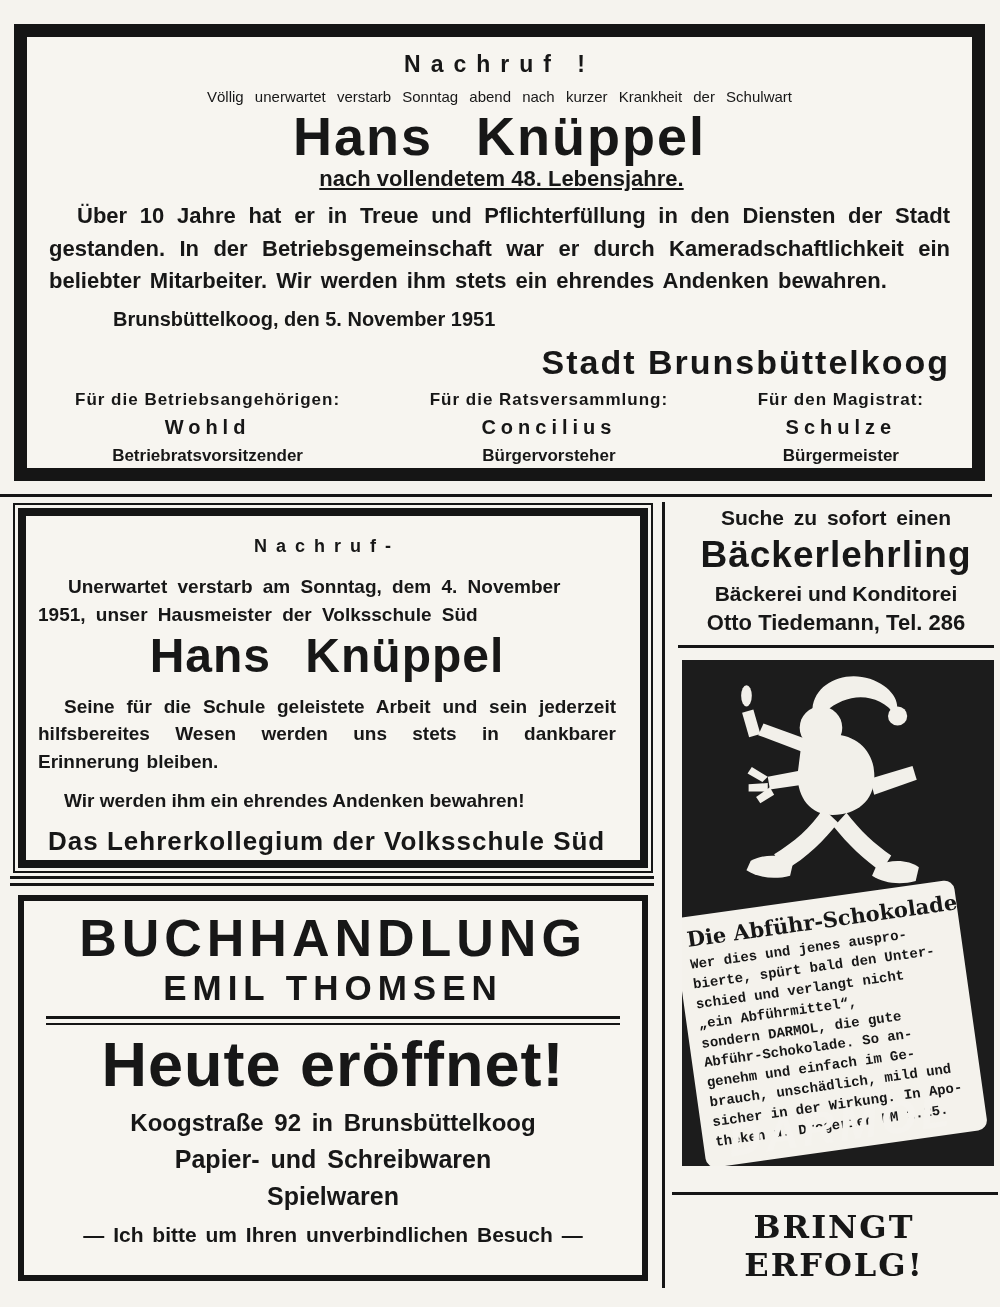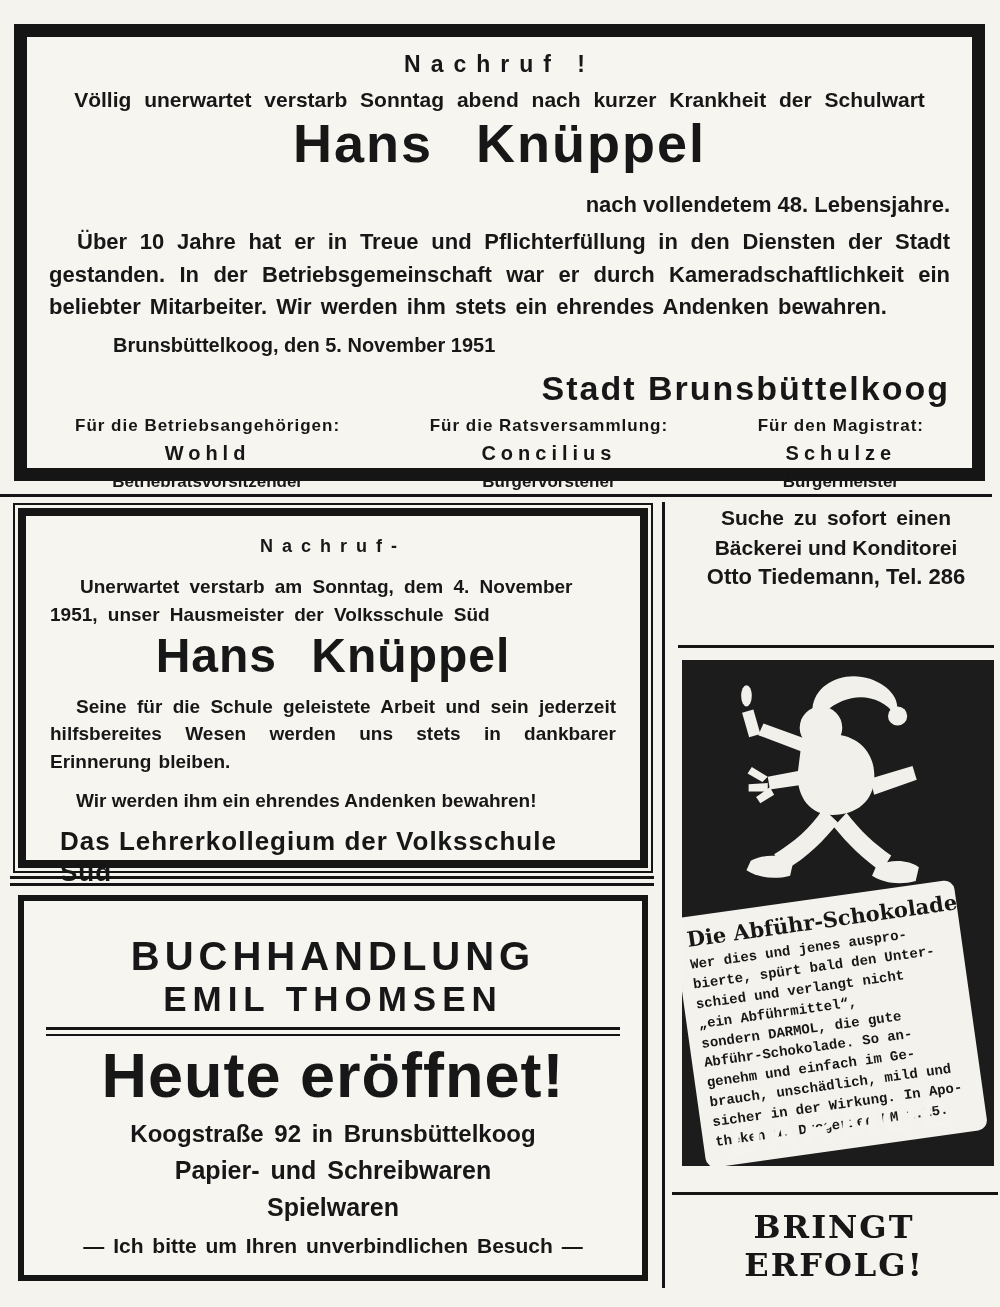--- a/index.html
+++ b/index.html
@@ -8,53 +8,53 @@
     position:relative;width:1000px;height:1307px;margin:0 auto;
     background:#f5f3ee;color:#171717;overflow:hidden;
   }
   
   .box1{
     position:absolute;left:14px;top:24px;width:971px;height:457px;
     box-sizing:border-box;border:13px solid #151515;background:#f7f5f0;
     padding:10px 22px 0 22px;text-align:center;
   }
   .ob1-title{font-size:23px;font-weight:bold;letter-spacing:10px;margin-top:4px;}
-  .ob1-intro{font-size:21px;font-weight:bold;word-spacing:7px;margin-top:10px;}
+  .ob1-intro{font-size:15px;font-weight:normal;word-spacing:7px;margin-top:10px;}
   .ob1-name{font-size:54px;font-weight:bold;word-spacing:26px;letter-spacing:2px;margin-top:2px;line-height:1.1;}
-  .ob1-subline{font-size:22px;font-weight:bold;text-align:right;margin:19px 0 0 4px;}
+  .ob1-subline{font-size:22px;font-weight:bold;text-align:center;margin:0 0 0 4px;text-decoration:underline;}
   .ob1-body{font-size:22px;font-weight:bold;text-align:justify;line-height:1.48;margin-top:8px;text-indent:28px;word-spacing:3px;}
   .ob1-dateline{font-size:20px;font-weight:bold;text-align:left;margin:10px 0 0 64px;}
   .ob1-org{font-size:34px;font-weight:bold;letter-spacing:2px;margin-top:12px;text-align:right;}
   .sig-row{display:flex;justify-content:space-between;margin:8px 26px 0 26px;}
   .sig-col{text-align:center;}
   .sig-for{font-size:17px;font-weight:bold;letter-spacing:1px;}
   .sig-name{font-size:20px;font-weight:bold;letter-spacing:5px;margin-top:6px;}
   .sig-role{font-size:17px;font-weight:bold;margin-top:7px;}
   
   .rule-h{position:absolute;background:#151515;}
   
   .box2{
     position:absolute;left:18px;top:508px;width:630px;height:360px;
     box-sizing:border-box;border:8px solid #151515;background:#f7f5f0;
     box-shadow:0 0 0 3px #f5f3ee,0 0 0 5px #151515;
-    padding:12px 24px 0 24px;text-align:center;
+    padding:12px 24px 0 12px;text-align:center;
   }
   .ob2-title{font-size:18px;font-weight:bold;letter-spacing:9px;margin-top:8px;}
   .ob2-intro{font-size:19px;font-weight:bold;text-align:left;text-indent:30px;word-spacing:5px;margin-top:16px;line-height:1.45;}
   .ob2-name{font-size:48px;font-weight:bold;word-spacing:20px;letter-spacing:1px;margin-top:2px;line-height:1.1;}
   .ob2-body{font-size:19px;font-weight:bold;text-align:justify;text-indent:26px;line-height:1.45;margin-top:10px;word-spacing:2px;}
   .ob2-line2{font-size:19px;font-weight:bold;text-align:left;margin:14px 0 0 26px;}
   .ob2-signoff{font-size:26px;font-weight:bold;text-align:left;margin:14px 0 0 10px;letter-spacing:1px;}
   
   .box3{
     position:absolute;left:18px;top:895px;width:630px;height:386px;
     box-sizing:border-box;border:6px solid #151515;background:#f7f5f0;
     padding:10px 18px 0 18px;text-align:center;
   }
-  .bk-title{font-size:40px;font-weight:bold;letter-spacing:5px;line-height:1.05;margin-top:24px;}
+  .bk-title{font-size:52px;font-weight:bold;letter-spacing:5px;line-height:1.05;}
   .bk-owner{font-size:35px;font-weight:bold;letter-spacing:6px;margin-top:2px;}
   .bk-rule{height:4px;border-top:3px solid #151515;border-bottom:2px solid #151515;margin:8px 4px 0 4px;}
   .bk-headline{font-size:63px;font-weight:bold;letter-spacing:1px;margin-top:6px;line-height:1.05;}
   .bk-address{font-size:24px;font-weight:bold;margin-top:12px;word-spacing:4px;}
   .bk-line1{font-size:27px;font-weight:bold;margin-top:10px;word-spacing:6px;}
   .bk-line2{font-size:25px;font-weight:bold;margin-top:8px;word-spacing:4px;}
   .bk-line3{font-size:25px;font-weight:bold;margin-top:8px;}
   .bk-footer{font-size:21px;font-weight:bold;margin-top:12px;word-spacing:3px;}
   
   .vdivider{position:absolute;left:662px;top:502px;width:3px;height:786px;background:#151515;}
@@ -139,20 +139,21 @@
     <div class="bk-address">Koogstraße 92 in Brunsbüttelkoog</div>
     <div class="bk-line2">Papier- und Schreibwaren</div>
     <div class="bk-line3">Spielwaren</div>
     <div class="bk-footer">— Ich bitte um Ihren unverbindlichen Besuch —</div>
   </div>
 
   <div class="vdivider"></div>
 
   <div class="baecker">
     <div class="ba-line1">Suche zu sofort einen</div>
+    <div class="ba-headline">Bäckerlehrling</div>
     <div class="ba-line2">Bäckerei und Konditorei</div>
     <div class="ba-line3">Otto Tiedemann, Tel. 286</div>
   </div>
 
   <div class="rule-h" style="left:678px;top:645px;width:316px;height:3px;"></div>
 
   <div class="darmol">
     <div class="darmol-fig">
       <svg width="256" height="232" viewBox="0 0 240 218" xmlns="http://www.w3.org/2000/svg">
         <g fill="#f2f0ea">

